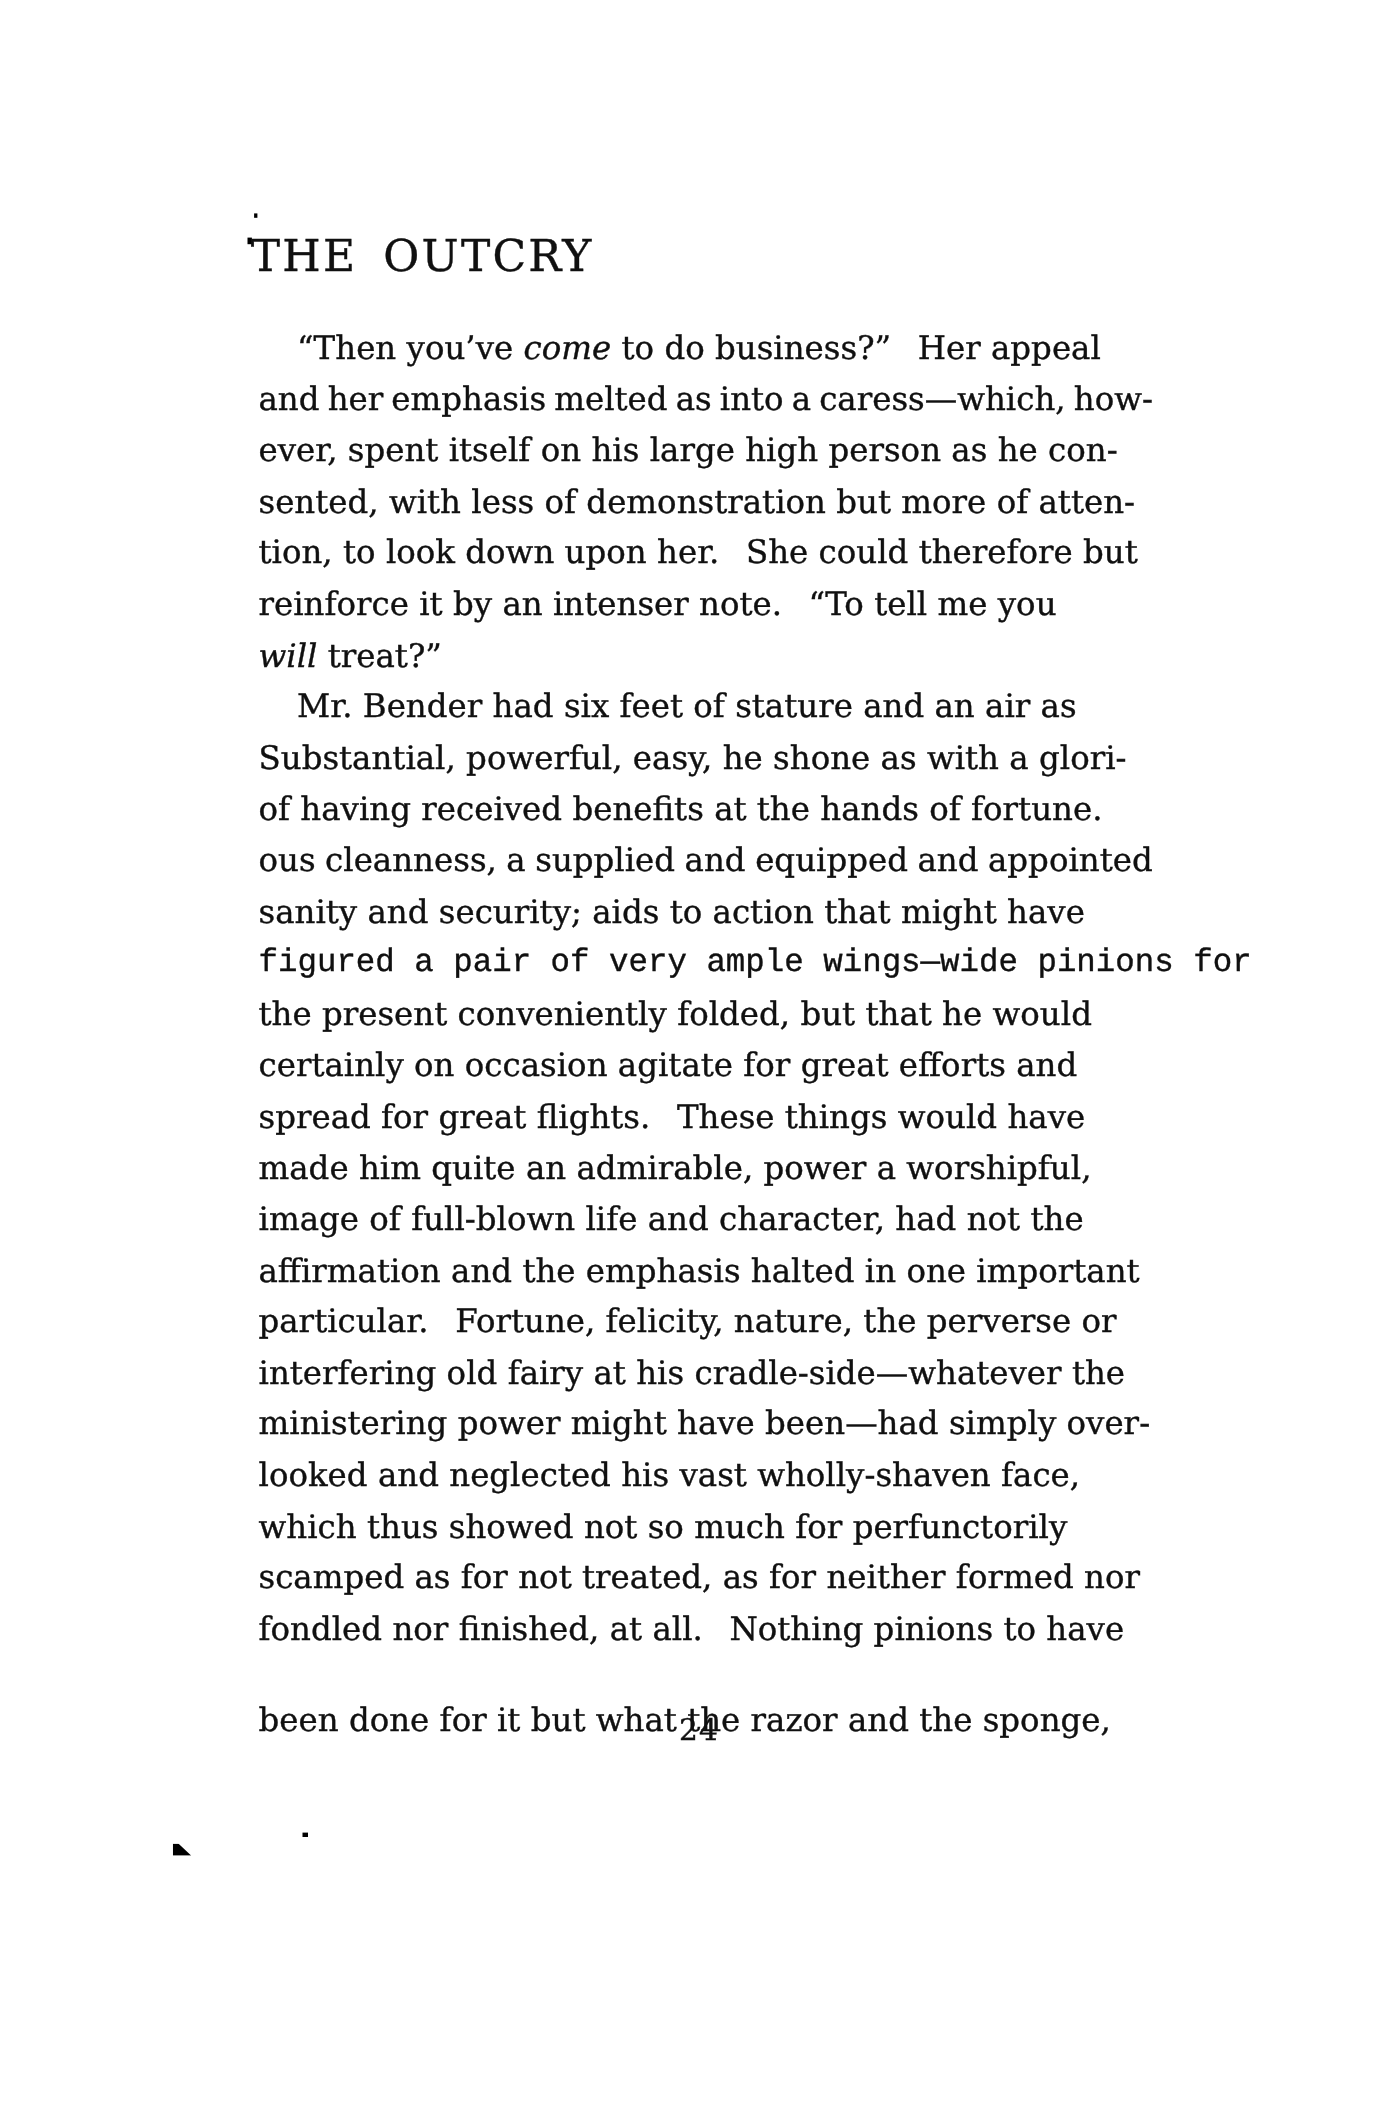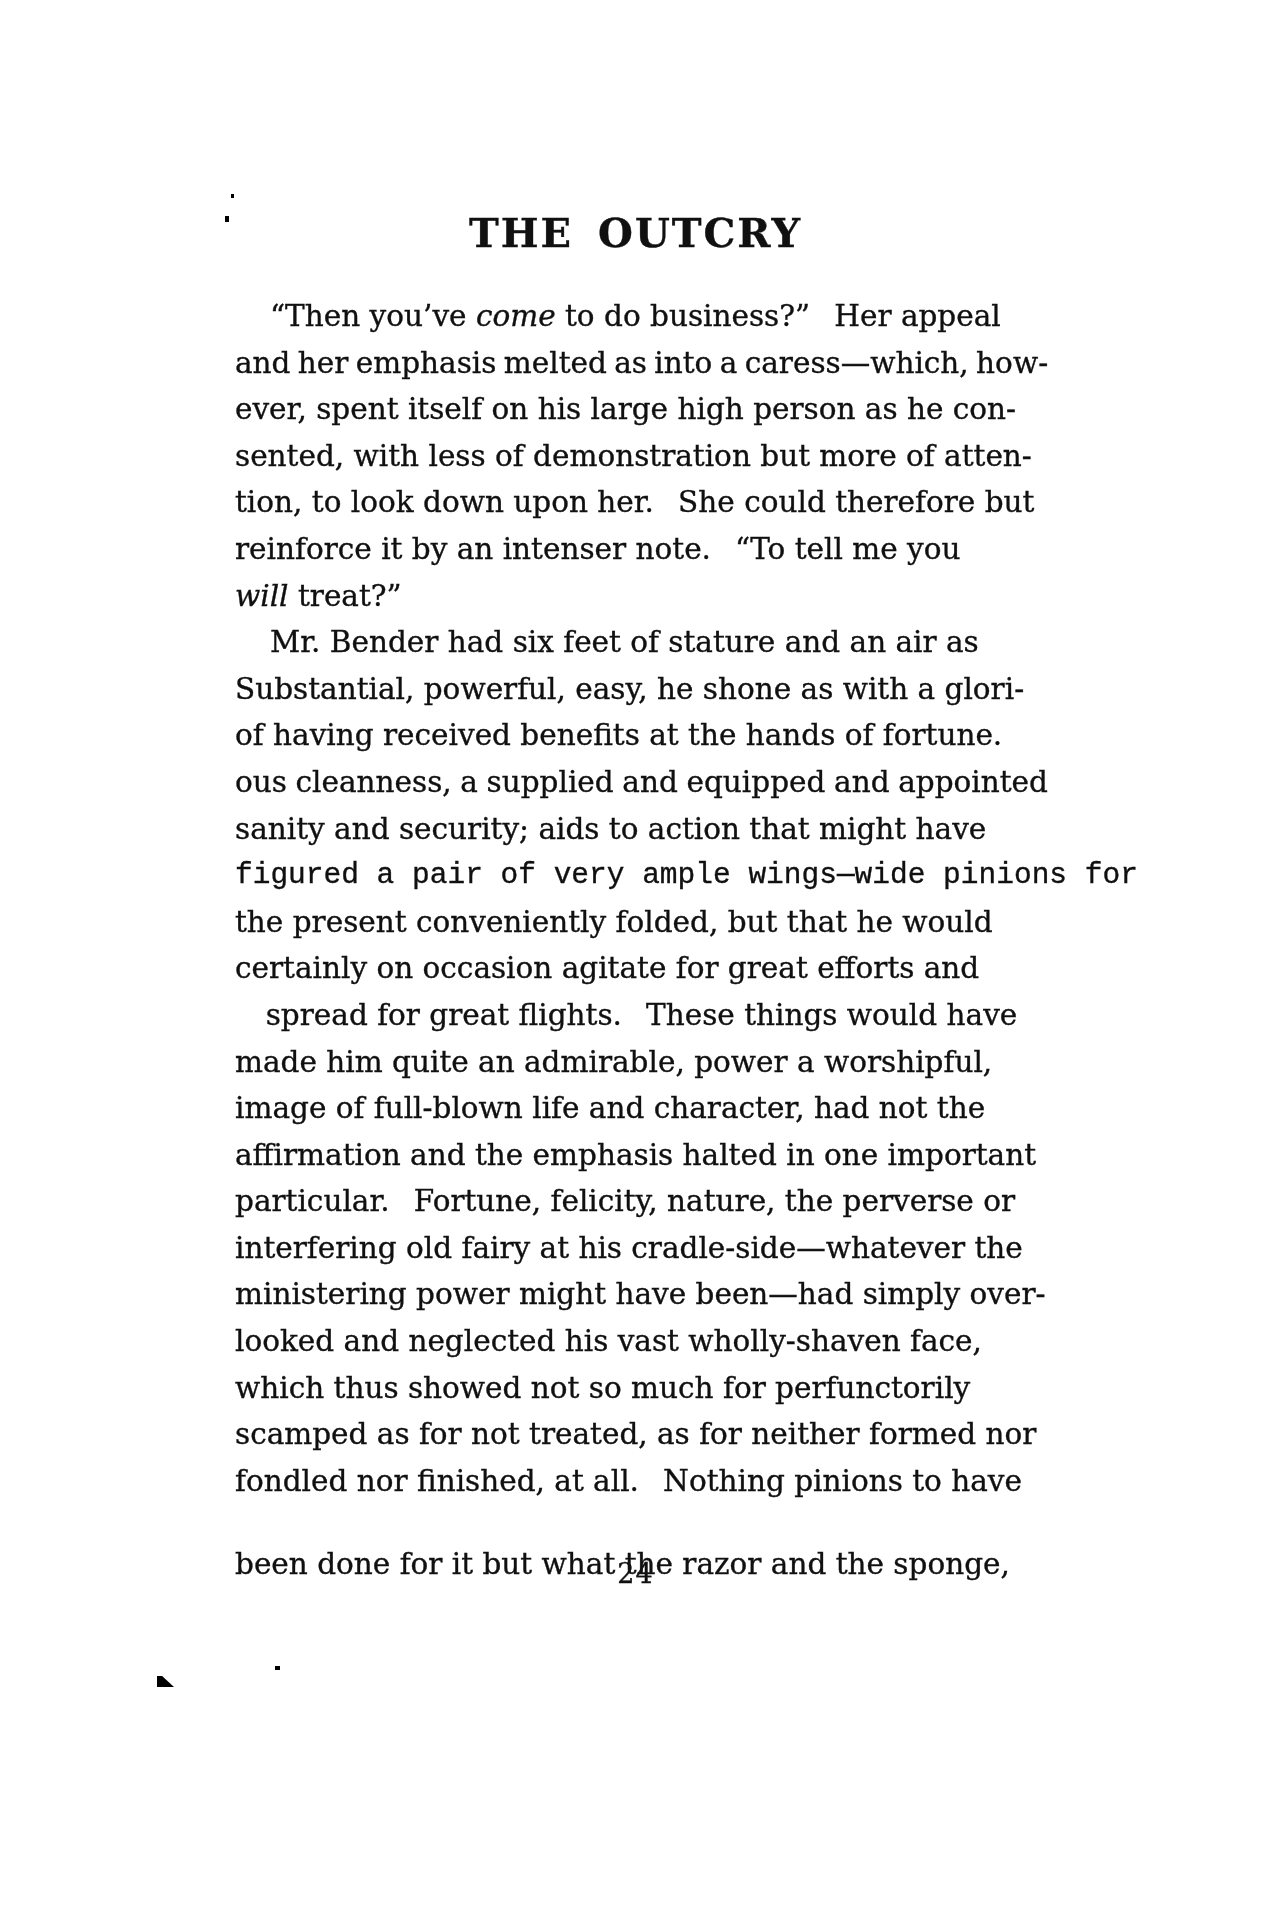--- a/index.html
+++ b/index.html
@@ -7,22 +7,21 @@
     position:relative;
     width:1273px; height:1923px;
     background:#ffffff;
     color:#101010;
     font-family:"DejaVu Serif", serif;
     -webkit-text-stroke:0.35px #101010;
     overflow:hidden;
   }
   .title {
     position:absolute; left:228px; top:211px; width:815px;
-    text-align:center;
-    font-size:40px; font-weight:bold;
+    font-size:40px; font-weight:normal;
     letter-spacing:2px; word-spacing:9px;
     line-height:44px;
   }
   .text-block {
     position:absolute; left:235px; top:293px; width:813px;
     font-size:29.5px;
   }
   .line {
     display:block;
     white-space:nowrap;
@@ -65,21 +64,21 @@
       <div class="line" style="word-spacing: 0px;"><span>reinforce it by an intenser note.  “To tell me you</span></div>
       <div class="line no-just"><span class="it">will</span><span> treat?”</span></div>
       <div class="line indent" style="word-spacing: 0px;"><span>Mr. Bender had six feet of stature and an air as</span></div>
       <div class="line" style="word-spacing: 0px;"><span>Substantial, powerful, easy, he shone as with a glori-</span></div>
       <div class="line" style="word-spacing: 0px;"><span>of having received benefits at the hands of fortune.</span></div>
       <div class="line" style="word-spacing: -0.714286px;"><span>ous cleanness, a supplied and equipped and appointed</span></div>
       <div class="line" style="word-spacing: 0px;"><span>sanity and security; aids to action that might have</span></div>
       <div class="line" style="word-spacing: 0px; font-family: Liberation Mono, monospace;"><span>figured a pair of very ample wings—wide pinions for</span></div>
       <div class="line" style="word-spacing: 0px;"><span>the present conveniently folded, but that he would</span></div>
       <div class="line" style="word-spacing: 0px;"><span>certainly on occasion agitate for great efforts and</span></div>
-      <div class="line" style="word-spacing: 0px; text-align: center;"><span>spread for great flights.  These things would have</span></div>
+      <div class="line" style="word-spacing: 0px;"><span>spread for great flights.  These things would have</span></div>
       <div class="line" style="word-spacing: 0px;"><span>made him quite an admirable, power a worshipful,</span></div>
       <div class="line" style="word-spacing: 0px;"><span>image of full-blown life and character, had not the</span></div>
       <div class="line" style="word-spacing: 0px;"><span>affirmation and the emphasis halted in one important</span></div>
       <div class="line" style="word-spacing: 0px;"><span>particular.  Fortune, felicity, nature, the perverse or</span></div>
       <div class="line" style="word-spacing: 0px;"><span>interfering old fairy at his cradle-side—whatever the</span></div>
       <div class="line" style="word-spacing: 0px;"><span>ministering power might have been—had simply over-</span></div>
       <div class="line" style="word-spacing: 0px;"><span>looked and neglected his vast wholly-shaven face,</span></div>
       <div class="line" style="word-spacing: 0px;"><span>which thus showed not so much for perfunctorily</span></div>
       <div class="line" style="word-spacing: 0px;"><span>scamped as for not treated, as for neither formed nor</span></div>
       <div class="line" style="word-spacing: 0px;"><span>fondled nor finished, at all.  Nothing pinions to have</span></div>

